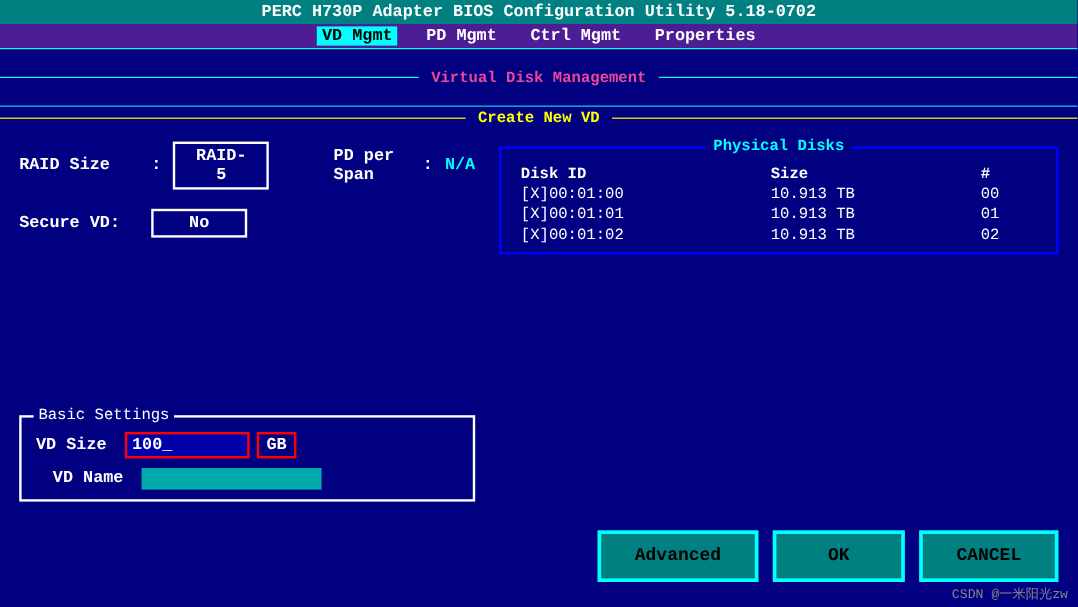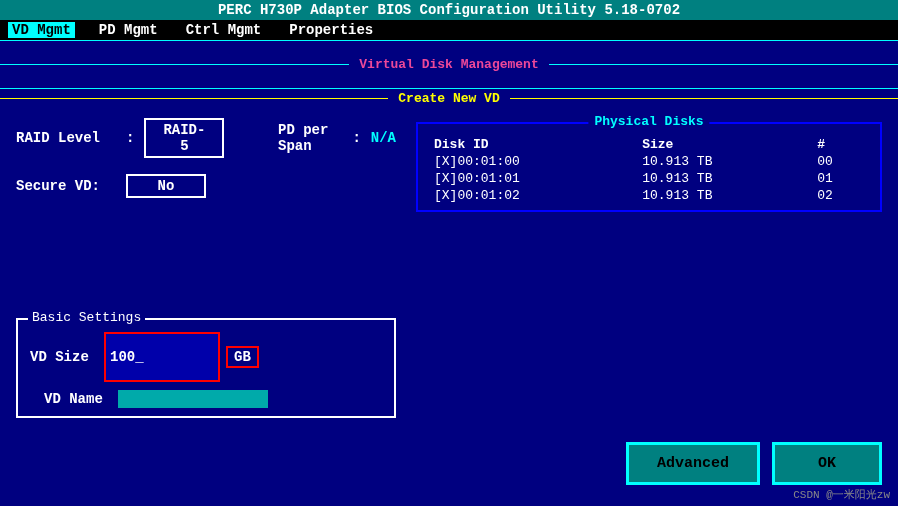--- a/index.html
+++ b/index.html
@@ -18,25 +18,26 @@
       background: #008080;
       color: #ffffff;
       text-align: center;
       padding: 2px 0;
       font-weight: bold;
       font-size: 14px;
     }
 
     
     #menu-bar {
-      background: #000000;
+      background: #4c1d95;
       display: flex;
       flex-direction: row;
       padding: 2px 8px;
       gap: 20px;
+      justify-content: center;
     }
     .menu-item {
       color: #ffffff;
       font-weight: bold;
       font-size: 14px;
       cursor: pointer;
       padding: 0 4px;
     }
     .menu-item.active {
       background: #00ffff;
@@ -164,22 +165,22 @@
       font-size: 14px;
       min-width: 68px;
     }
     .vd-size-input {
       background: #0000aa;
       color: #ffffff;
       border: 2px solid #ff0000;
       font-family: 'Courier New', monospace;
       font-size: 14px;
       font-weight: bold;
-      padding: 15px 4px;
-      width: 116px;
+      padding: 1px 4px;
+      width: 104px;
       outline: none;
     }
     .vd-size-unit {
       color: #ffffff;
       font-weight: bold;
       font-size: 14px;
       border: 2px solid #ff0000;
       padding: 1px 6px;
       background: #000080;
     }
@@ -303,21 +304,21 @@
 
 <div id="create-title">
   <span>Create New VD</span>
 </div>
 
 <div id="content">
 
   <div id="left-panel">
 
     <div class="field-row">
-      <span class="field-label">RAID Level</span>
+      <span class="field-label">RAID Size</span>
       <span class="field-colon">:</span>
       <div class="field-value-box">RAID-5</div>
       &nbsp;&nbsp;&nbsp;&nbsp;
       <span class="field-label" style="min-width:auto">PD per Span</span>
       <span class="field-colon">:</span>
       <span class="field-value-na">N/A</span>
     </div>
 
     <div class="field-row">
       <span class="field-label">Secure VD:</span>
@@ -373,15 +374,16 @@
           </tbody>
       </table>
     </div>
   </div>
 
 </div>
 
 <div id="button-row">
   <button class="action-btn">Advanced</button>
   <button class="action-btn">OK</button>
+  <button class="action-btn">CANCEL</button>
 </div>
 
 <div id="watermark">CSDN @一米阳光zw</div>
 
 </body></html>

